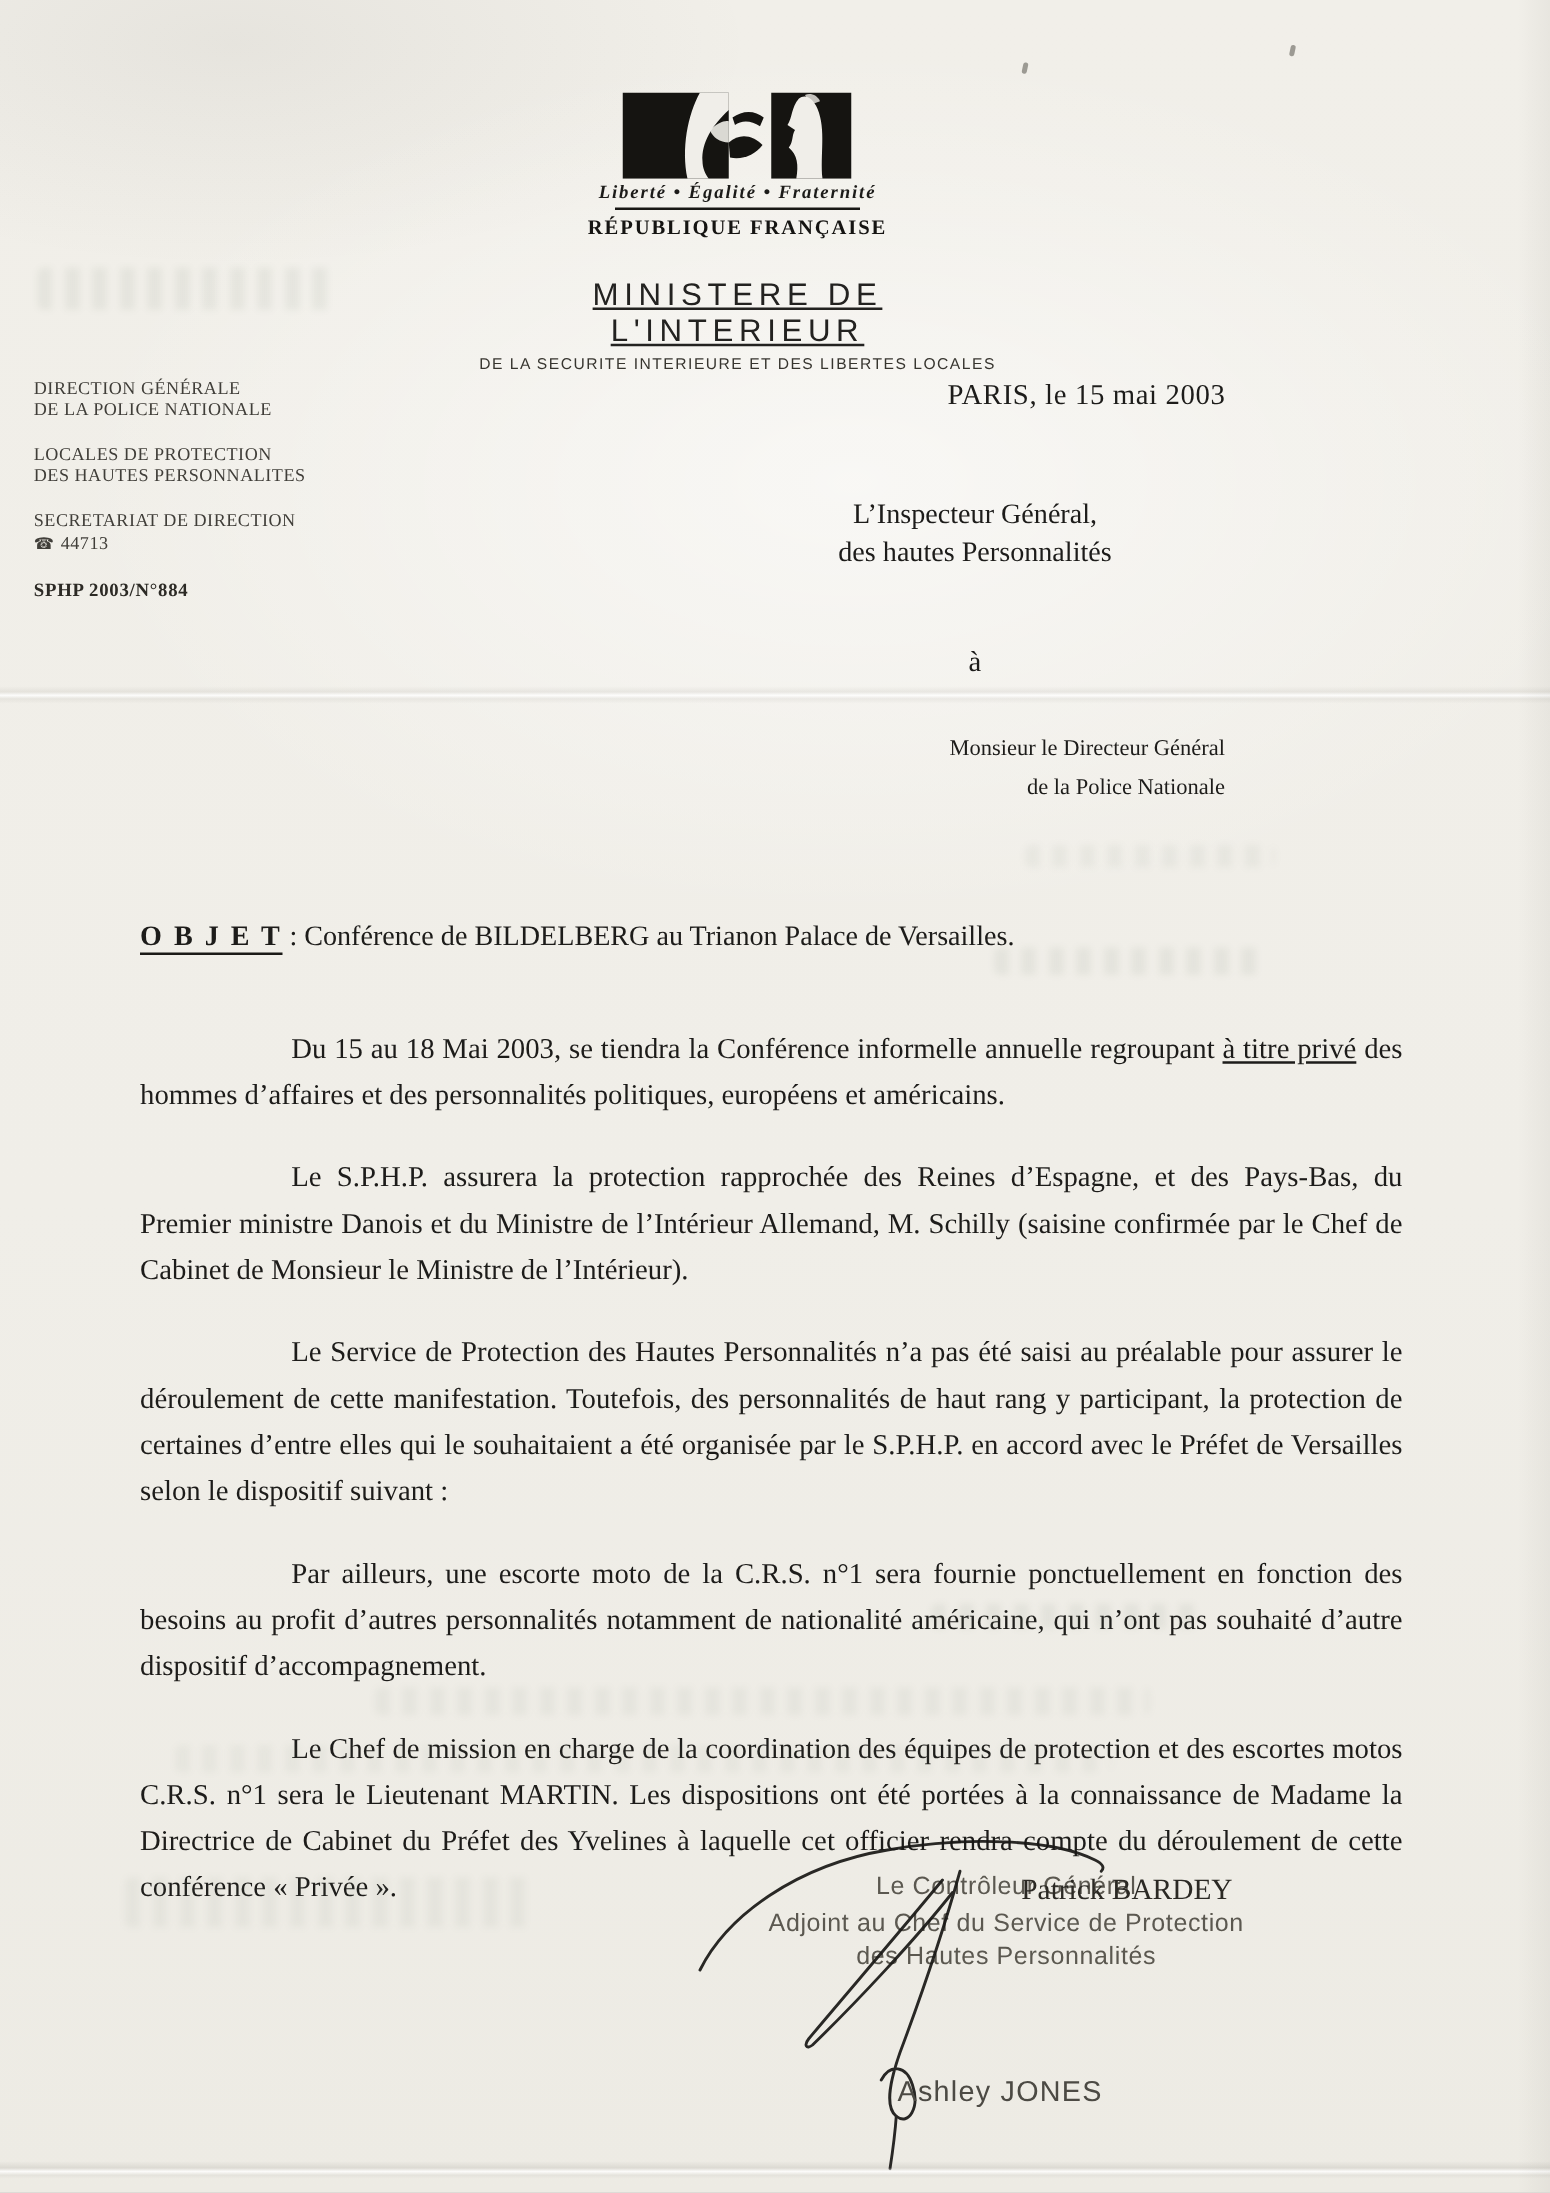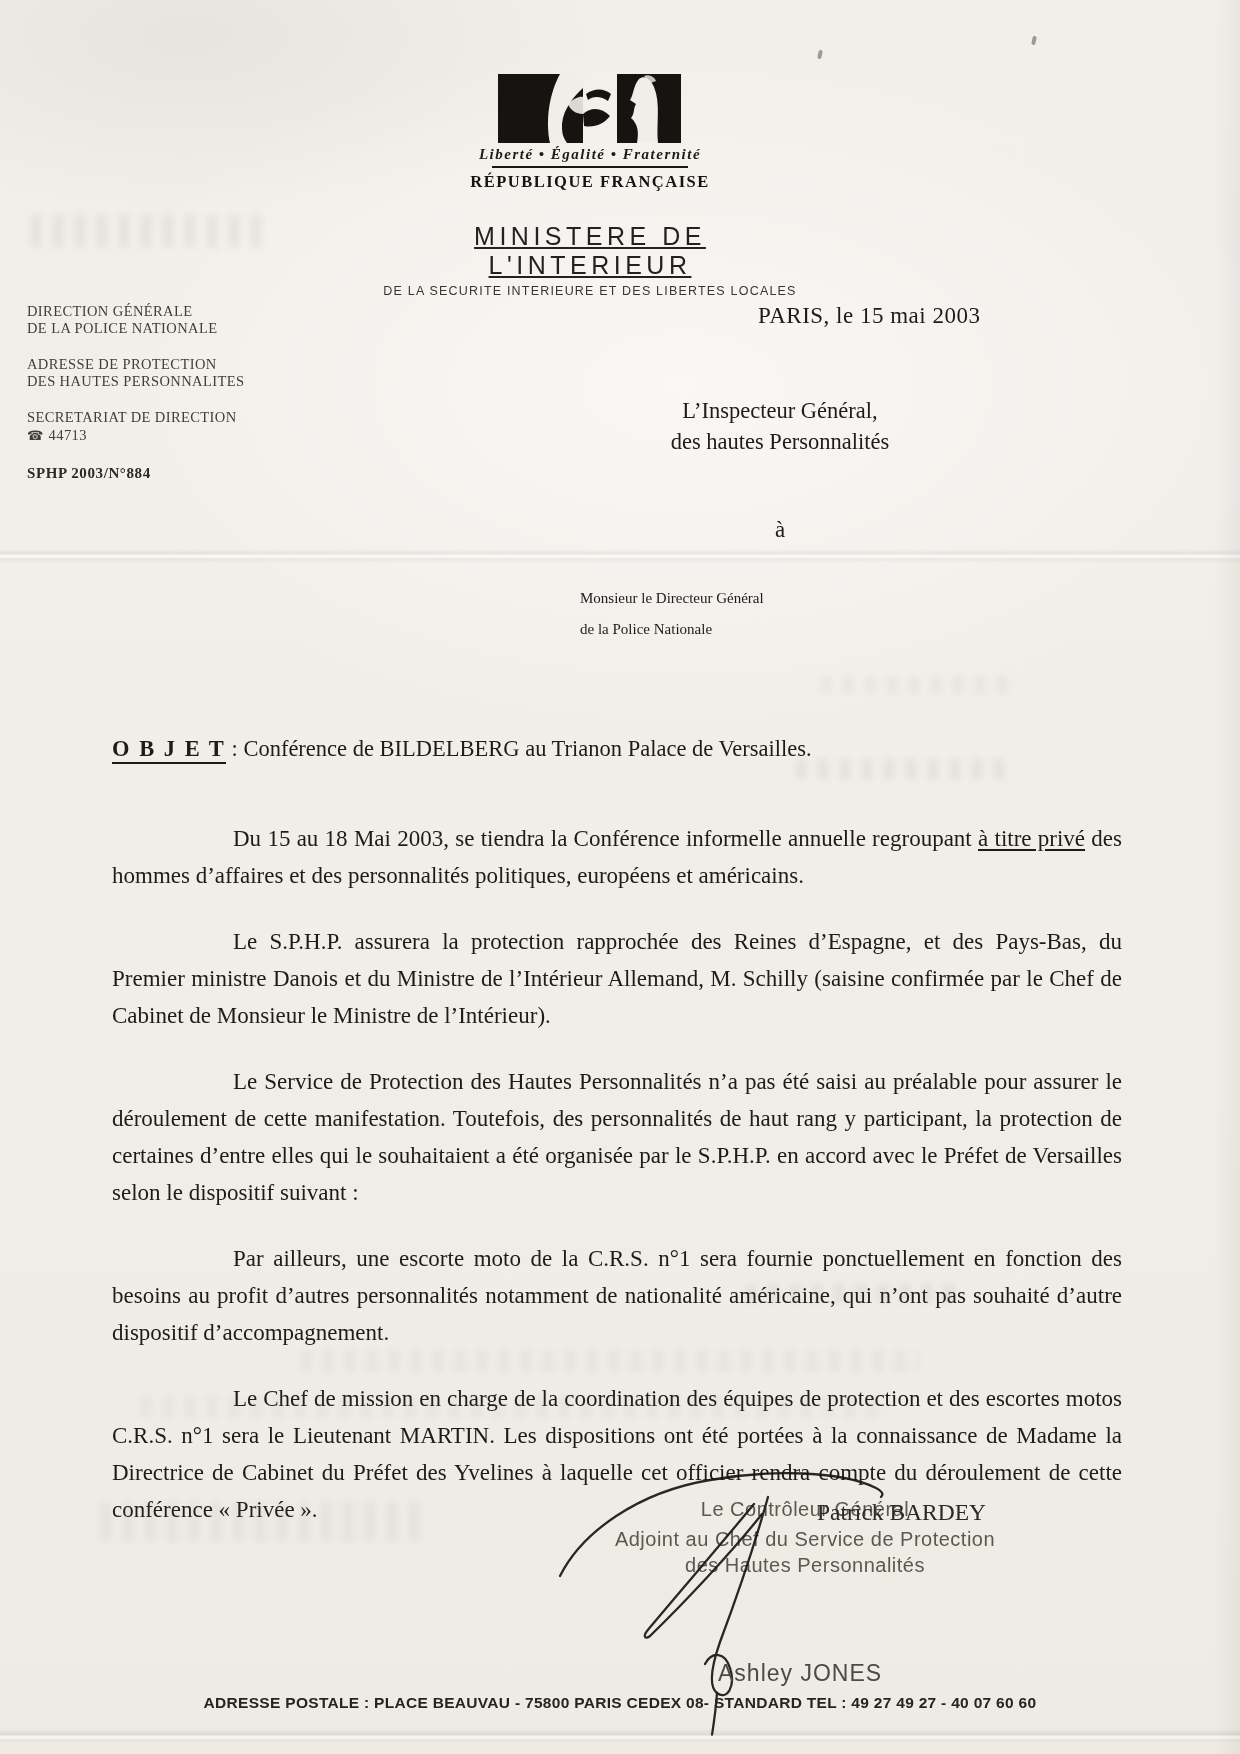--- a/index.html
+++ b/index.html
@@ -30,21 +30,21 @@
   .sender{left:27px;top:303px;font-size:14.5px;line-height:17px;letter-spacing:.4px;color:#403e39;}
   .sender .grp{margin-bottom:19px;}
   .phone-line{margin-top:1px;}
   .phone-glyph{font-family:"DejaVu Sans",sans-serif;font-size:13px;margin-right:5px;}
   .ref{margin-top:21px;font-weight:bold;font-size:15px;letter-spacing:.6px;color:#2c2a25;}
 
   
   .date{left:758px;top:303px;font-size:23px;letter-spacing:.5px;}
   .from-block{left:580px;top:396px;width:400px;text-align:center;font-size:22.5px;line-height:30.5px;}
   .a-marker{left:580px;top:517px;width:400px;text-align:center;font-size:23px;}
-  .to-block{left:580px;top:583px;width:400px;text-align:left;font-size:15px;line-height:31px;font-family:Liberation Serif, serif;}
+  .to-block{left:580px;top:583px;width:400px;text-align:right;font-size:18px;line-height:31px;font-family:Liberation Serif, serif;}
 
   
   .subject{left:112px;top:736px;font-size:22.5px;}
   .subject-label{font-weight:bold;letter-spacing:2px;border-bottom:2.5px solid #1b1a17;padding-bottom:1px;}
   .body{left:112px;top:820px;width:1010px;}
   .body p{margin:0 0 29px;font-size:23px;line-height:37px;text-align:justify;text-indent:121px;}
   .body .u{text-decoration:underline;text-decoration-thickness:2px;text-underline-offset:3px;}
 
   
   .sig-block{left:585px;top:1498px;width:440px;text-align:center;}
@@ -90,21 +90,21 @@
     <h1 class="ministry">MINISTERE DE L'INTERIEUR</h1>
     <div class="ministry-sub">DE LA SECURITE INTERIEURE ET DES LIBERTES LOCALES</div>
   </header>
 
   <aside class="abs sender">
     <div class="grp">
         <div class="line">DIRECTION GÉNÉRALE</div>
         <div class="line">DE LA POLICE NATIONALE</div>
       </div>
     <div class="grp">
-        <div class="line">ADRESSE DE PROTECTION</div>
+        <div class="line">LOCALES DE PROTECTION</div>
         <div class="line">DES HAUTES PERSONNALITES</div>
       </div>
     <div>
         <div class="line">SECRETARIAT DE DIRECTION</div>
       </div>
     <div class="phone-line">
       <span class="phone-glyph">☎</span><span>44713</span>
     </div>
     <div class="ref">SPHP 2003/N°884</div>
   </aside>
@@ -144,21 +144,20 @@
   <svg class="abs sig-svg" width="400" height="300" viewBox="0 0 400 300">
     <g fill="none" stroke="#181715" stroke-width="2.3" stroke-linecap="round" opacity=".92">
       <path d="M40,134 C62,90 118,50 190,38 C252,27 322,29 356,46 C362,49 364,52 361,55"></path>
       <path d="M234,62 C196,108 158,152 127,189 C123,194 125,198 130,194 C165,160 212,110 242,72"></path>
       <path d="M248,55 C234,105 215,160 200,200 C193,220 187,243 197,251 C207,259 216,244 210,226 C205,210 192,209 185,222"></path>
       <path d="M197,251 C196,266 194,280 192,293"></path>
     </g>
   </svg>
 
   <div class="abs typist">Ashley JONES</div>
-  <div class="abs footer-address">ADRESSE POSTALE : PLACE BEAUVAU - 75800 PARIS CEDEX 08- STANDARD TEL : 49 27 49 27 - 40 07 60 60</div>
 
   <div class="abs crease crease-1"></div>
   <div class="abs crease crease-2"></div>
   <div class="abs edge-shade"></div>
   <div class="abs smudge" style="left:30px;top:214px;width:240px;height:34px;opacity:.45;"></div>
   <div class="abs smudge" style="left:820px;top:676px;width:200px;height:18px;opacity:.35;"></div>
   <div class="abs smudge" style="left:795px;top:758px;width:220px;height:22px;opacity:.45;"></div>
   <div class="abs smudge" style="left:745px;top:1283px;width:215px;height:20px;opacity:.45;"></div>
   <div class="abs smudge" style="left:300px;top:1350px;width:620px;height:22px;opacity:.35;"></div>
   <div class="abs smudge" style="left:140px;top:1396px;width:750px;height:22px;opacity:.3;"></div>

